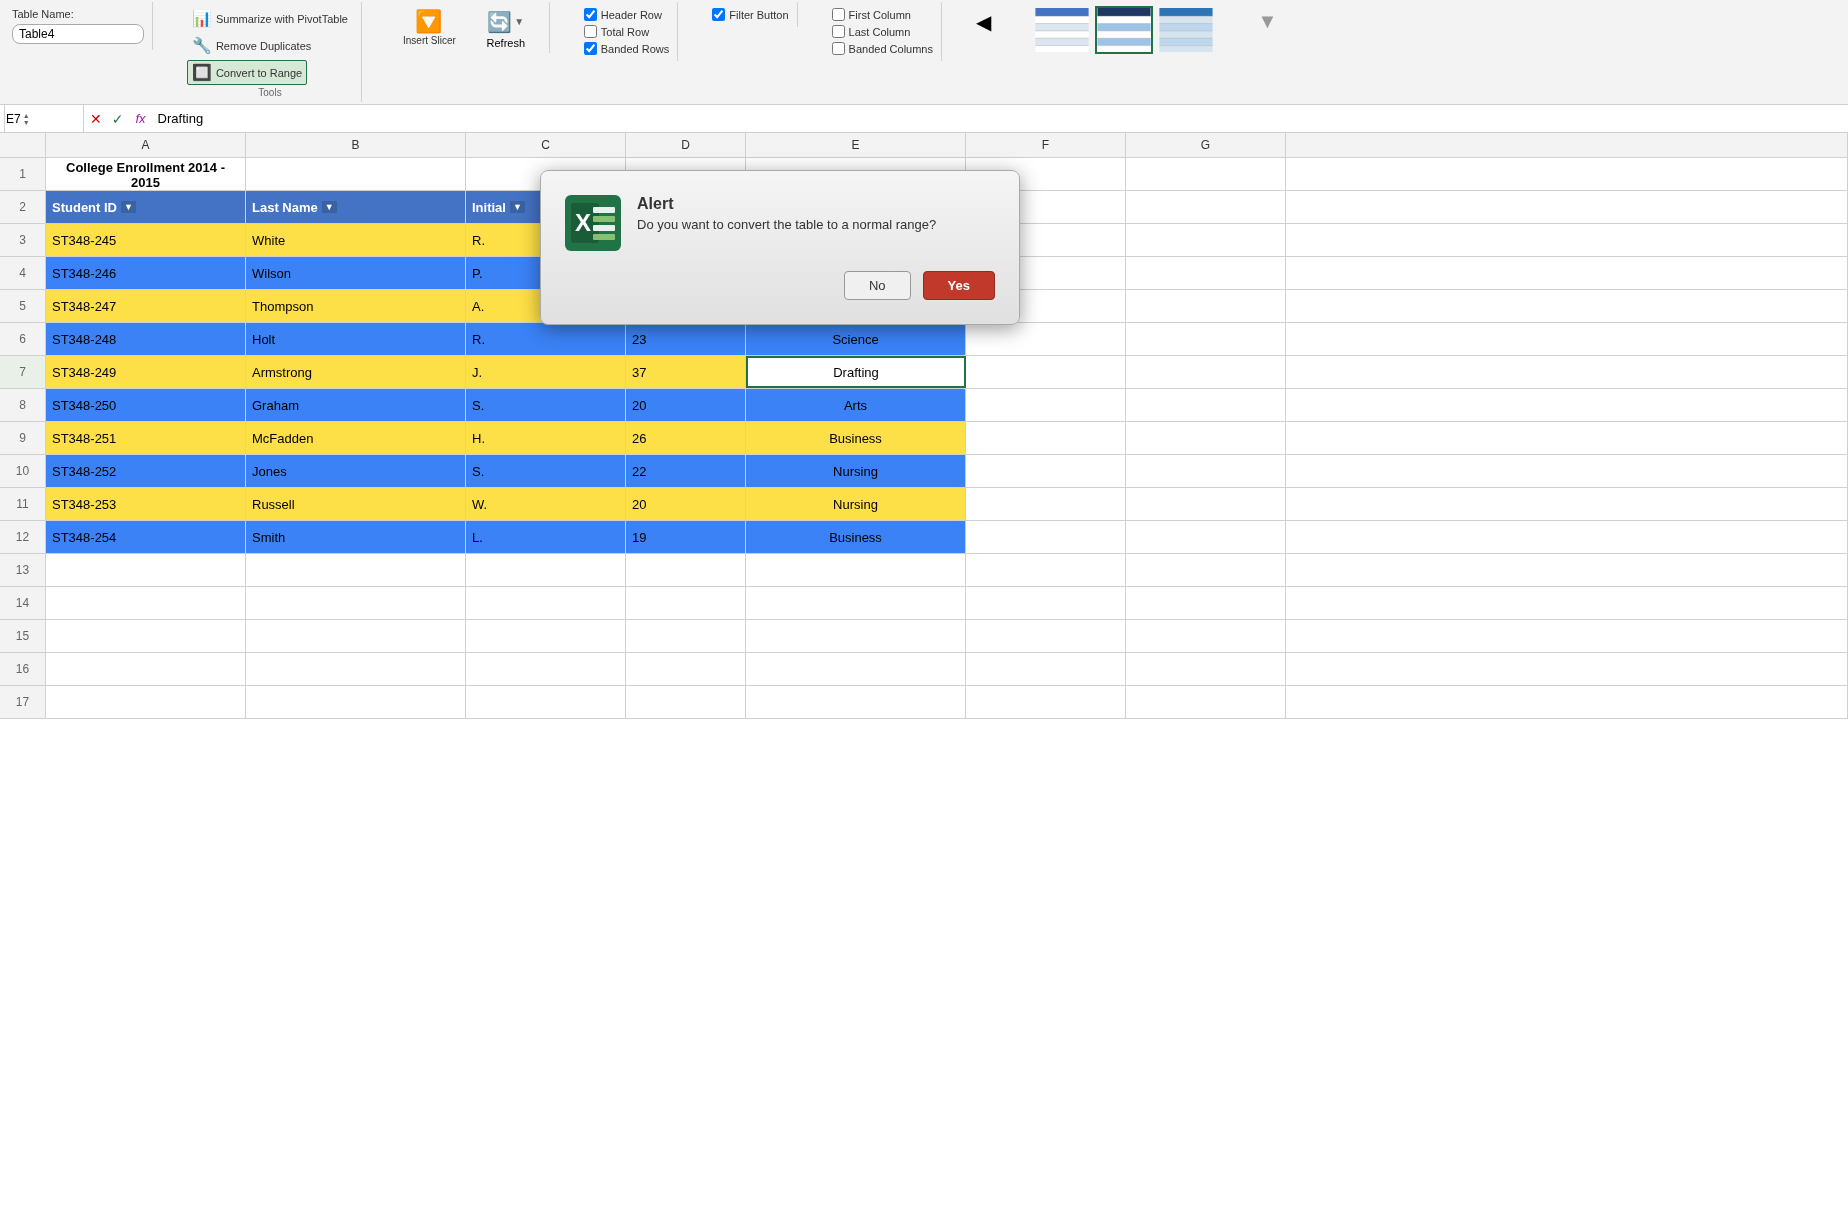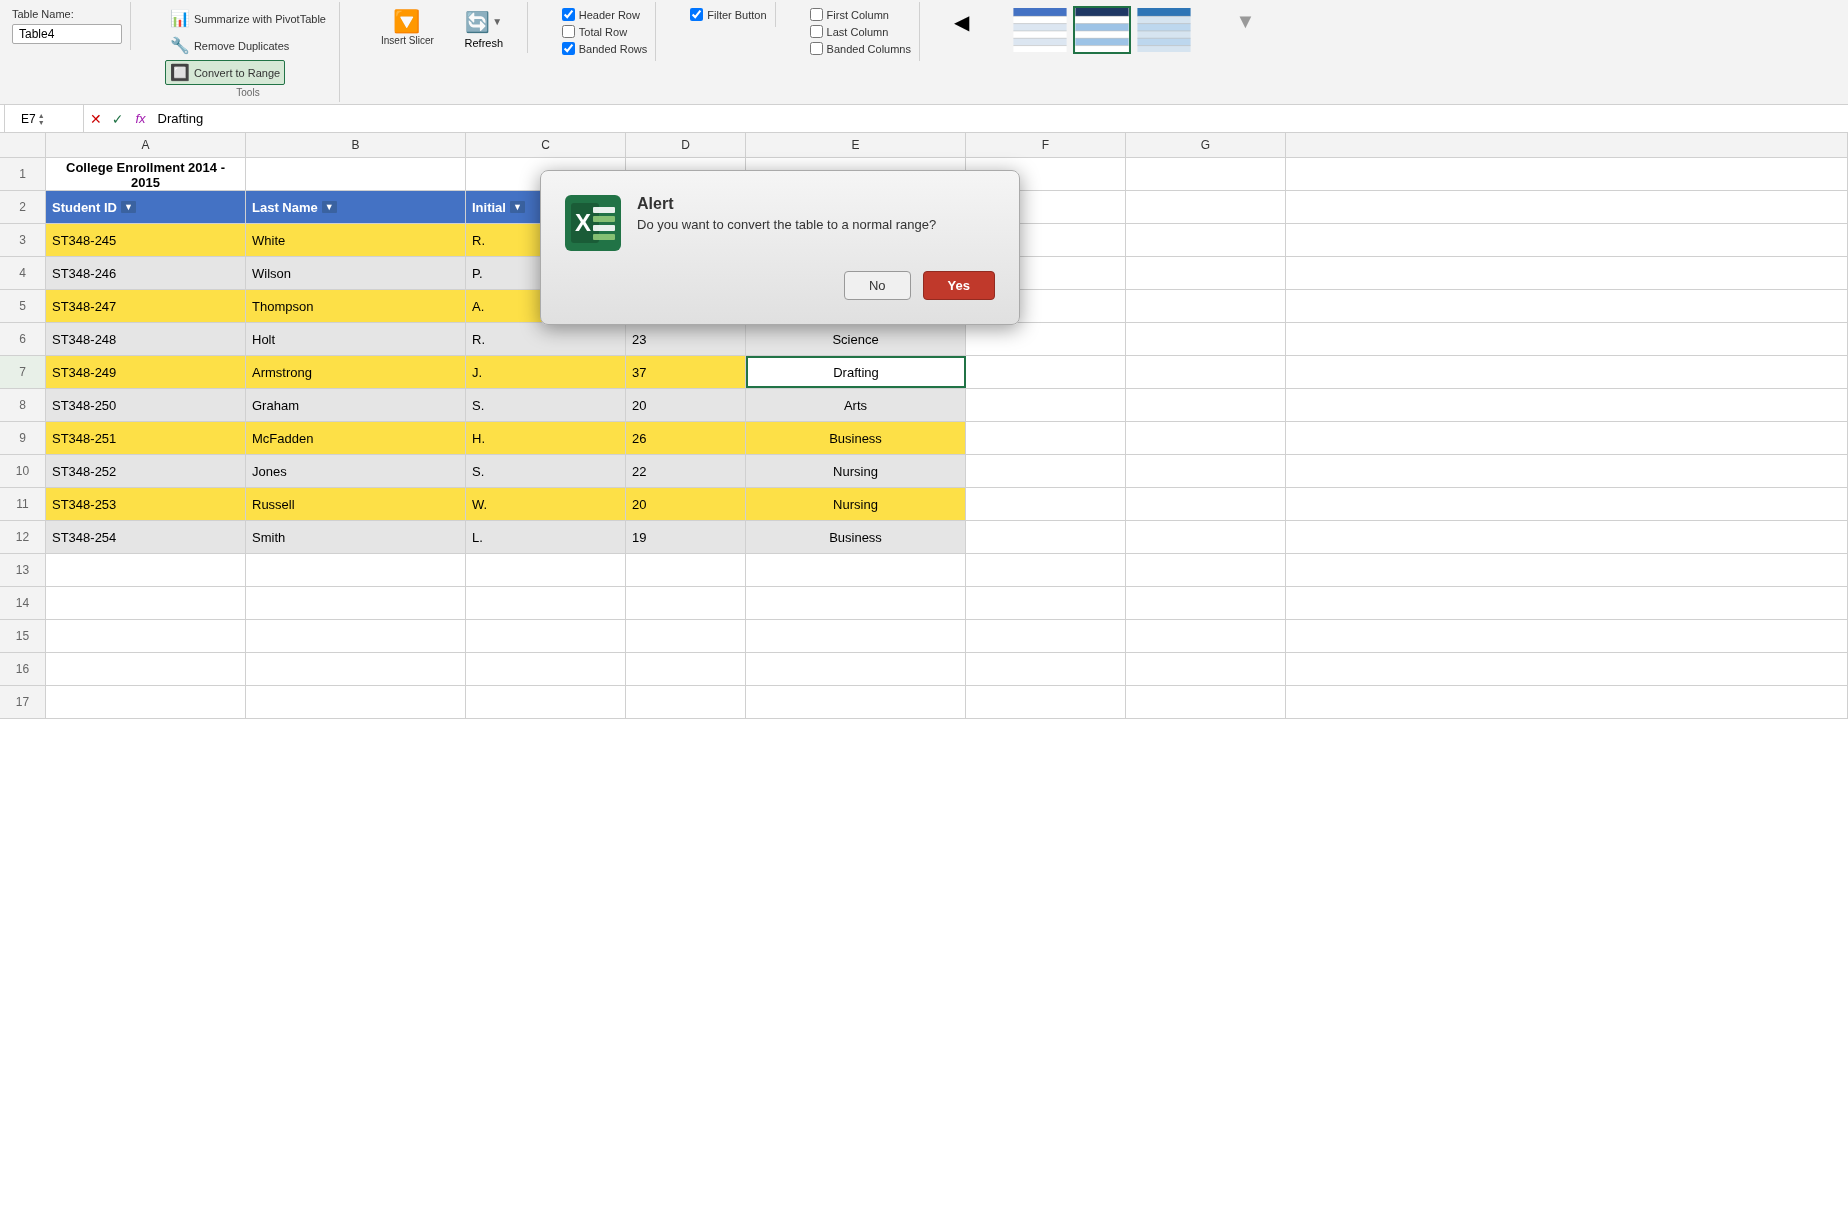--- a/index.html
+++ b/index.html
@@ -86,22 +86,22 @@
       padding: 6px 8px;
       border-right: 1px solid #d0d0d0;
       justify-content: flex-start;
       gap: 4px;
     }
     .table-name-label { font-size: 11px; color: #333; }
     .table-name-input {
       border: 1px solid #aaa;
       padding: 2px 6px;
       font-size: 12px;
-      width: 110px;
-      border-radius: 2px;
+      width: 132px;
+      border-radius: 8px;
     }
 
     
     .checkbox-group {
       display: flex;
       flex-direction: column;
       gap: 4px;
       padding: 6px 8px;
       border-right: 1px solid #d0d0d0;
       justify-content: center;
@@ -137,21 +137,21 @@
       align-items: center;
       background: #fff;
       border-bottom: 1px solid #d0d0d0;
       height: 28px;
       padding: 0 4px;
     }
     .cell-ref {
       display: flex;
       align-items: center;
       border: 1px solid #d0d0d0;
-      padding: 0 16px;
+      padding: 0 1px;
       font-size: 12px;
       width: 80px;
       height: 30px;
     }
     .cell-ref-arrows { display: flex; flex-direction: column; margin-left: 2px; }
     .cell-ref-arrows span { font-size: 7px; line-height: 1; color: #666; cursor: pointer; }
     .formula-bar-x { padding: 0 6px; color: #c00; font-size: 14px; cursor: pointer; }
     .formula-bar-check { padding: 0 4px; color: #217346; font-size: 14px; cursor: pointer; }
     .formula-bar-fx { padding: 0 8px; font-size: 13px; color: #a21caf; font-style: italic; }
     .formula-input {
@@ -239,21 +239,21 @@
       background: #3a62a0;
       color: #fff;
       font-size: 9px;
       padding: 1px 3px;
       margin-left: 4px;
       border-radius: 1px;
       cursor: pointer;
     }
     
     .banded-odd { background: #fde047; }
-    .banded-even { background: #e5e5e5; }
+    .banded-even { background: #3b82f6; }
     
     .selected-cell {
       border: 2px solid #217346 !important;
       background: #fff !important;
     }
     
     .title-cell {
       font-weight: 700;
       font-size: 14px;
       text-align: center;

